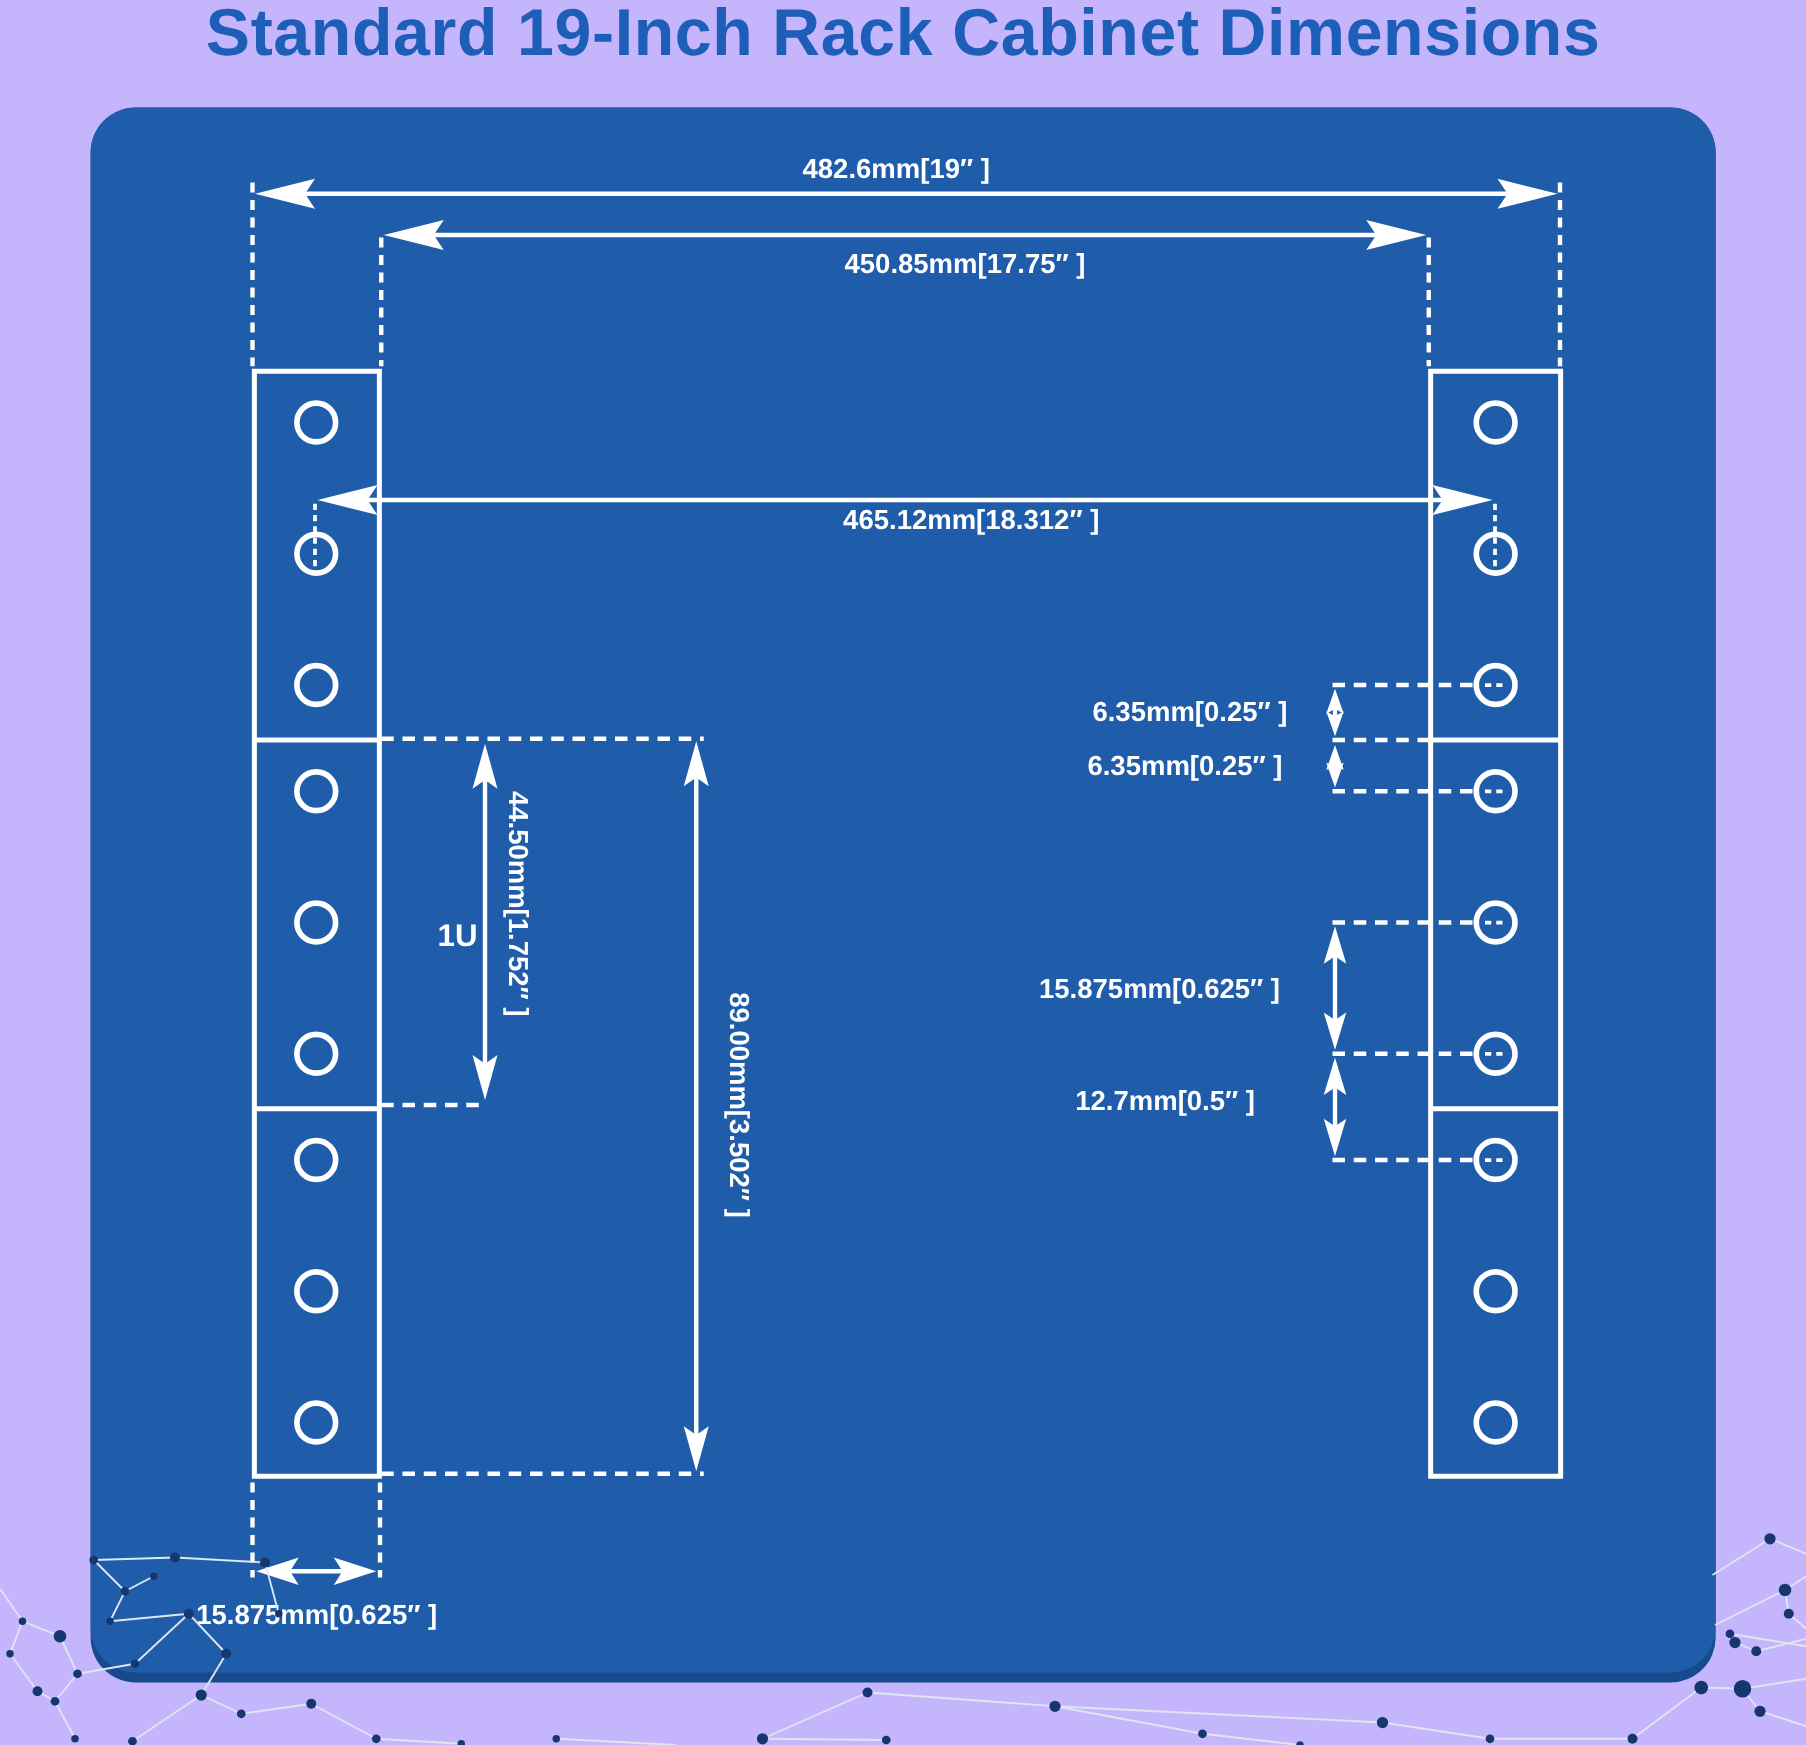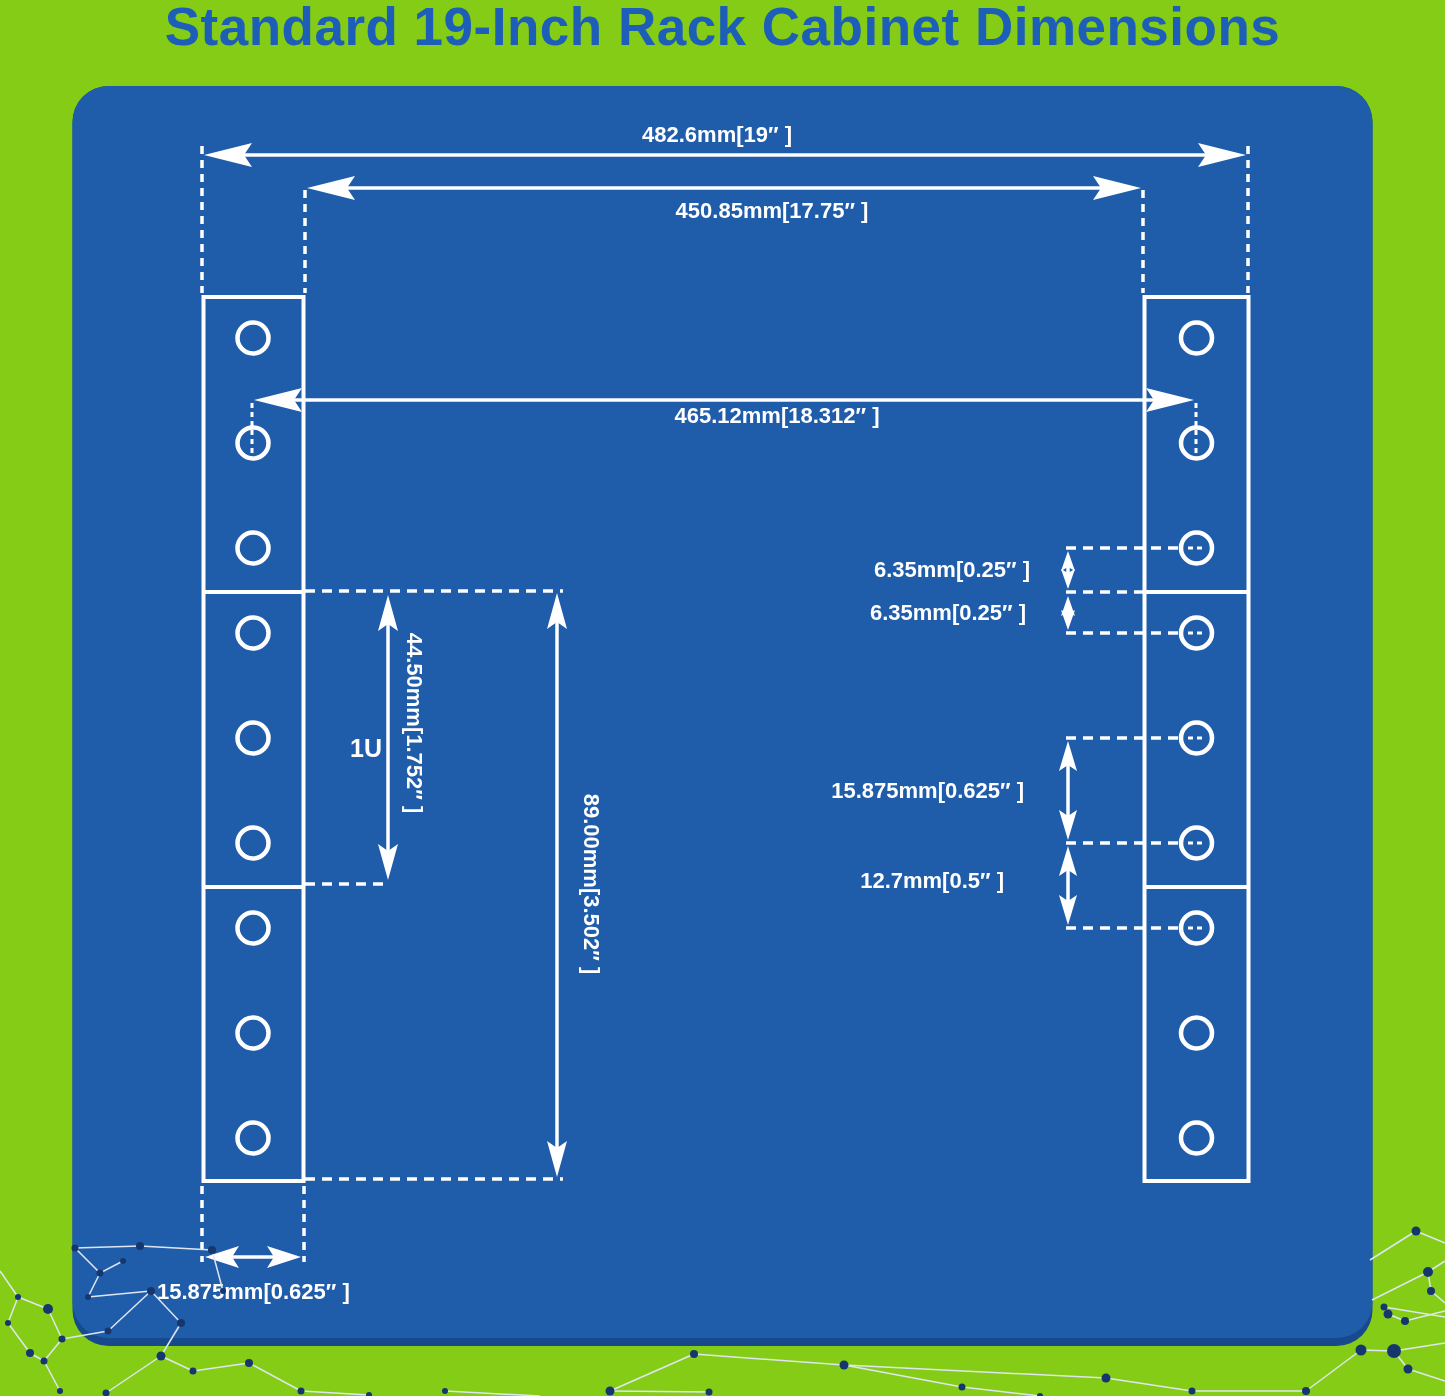--- a/index.html
+++ b/index.html
@@ -7,21 +7,21 @@
     --panel_edge:#174a8c;
     --title:#1d5eb8;
     --line:#ffffff;
     --node:#16376e;
     --web:#dfe6f1;
   }
   html,body{margin:0;padding:0;background:#ffffff;}
   .stage{
     position:relative;
     width:1445px;height:1396px;
-    background:#84cc16;
+    background:#c4b5fd;
     font-family:"Liberation Sans","DejaVu Sans",sans-serif;
     overflow:hidden;
   }
   .page-title{
     position:absolute;top:-4px;left:0;width:100%;
     text-align:center;
     font-size:53px;font-weight:bold;letter-spacing:0.5px;
     color:var(--title);
     line-height:62px;
     white-space:nowrap;

